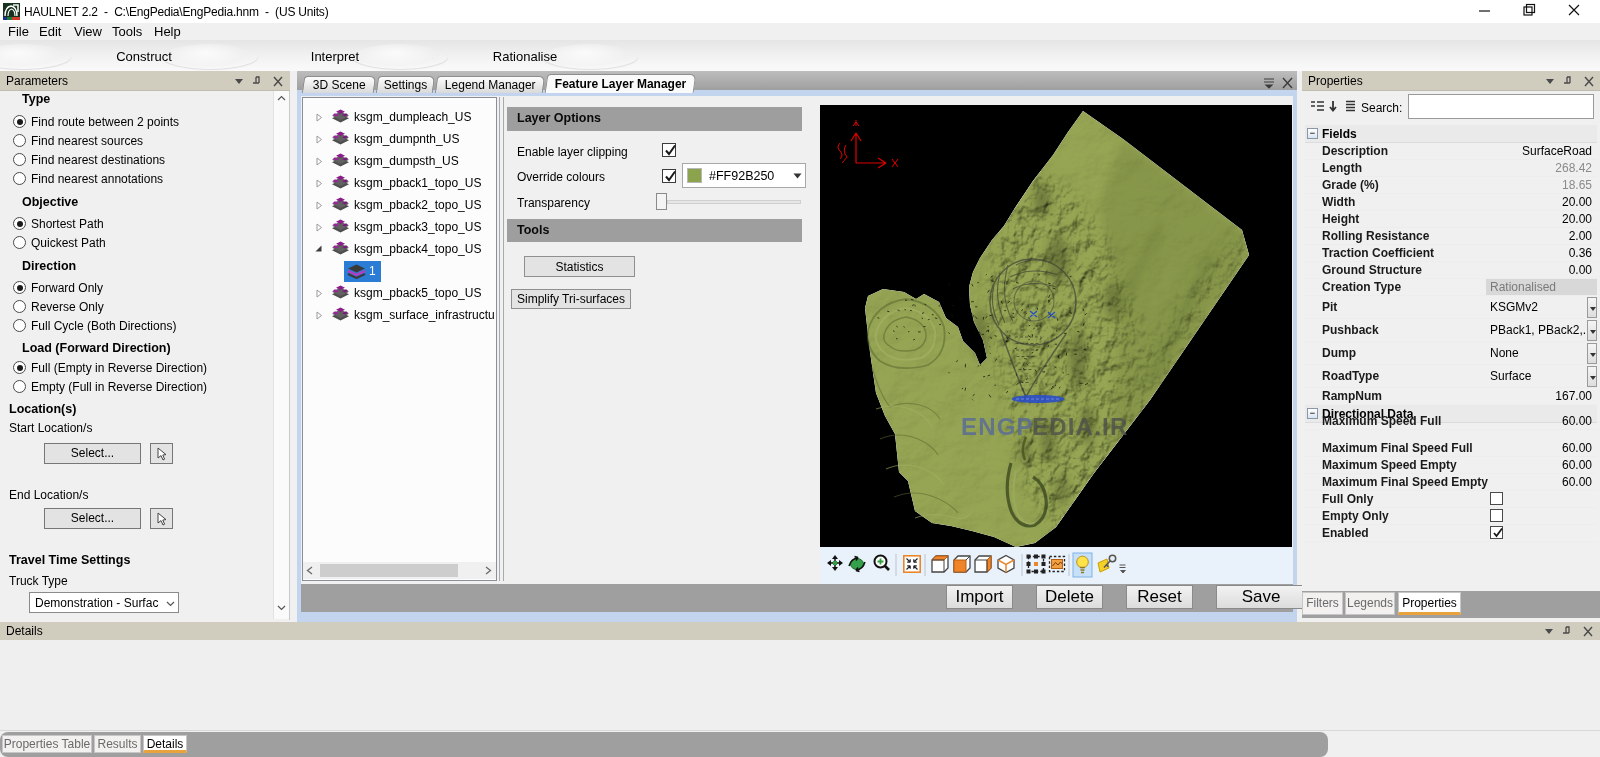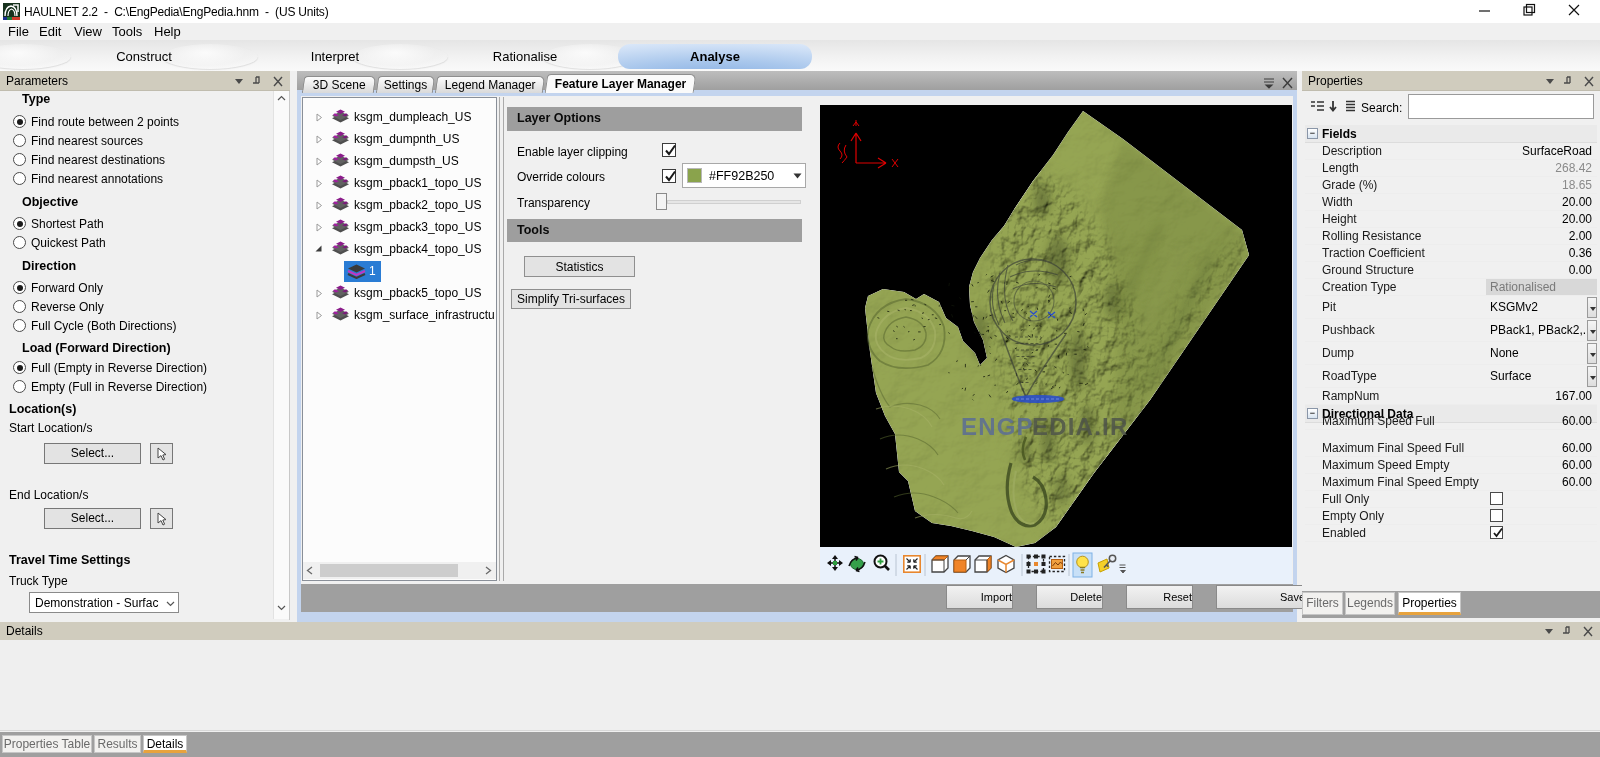--- a/index.html
+++ b/index.html
@@ -20,21 +20,21 @@
   font-weight:bold; }
 .rib-sep { position:absolute; top:4px; width:96px; height:25px; border-radius:50%;
   background:radial-gradient(ellipse at 45% 35%, rgba(255,255,255,.75), rgba(238,238,238,.3) 55%, rgba(210,210,210,0) 72%);
   box-shadow:0 1px 1px rgba(175,175,175,.35); }
 
 .phead { position:absolute; height:20px; background:#d0ccbe; border-bottom:1px solid #c0bcae; }
 .phead .t { position:absolute; left:6px; top:3px; font-size:12px; }
 .phicons { position:absolute; top:4px; color:#4a4a4a; }
 .grayhead { position:absolute; background:#9e9e9e; color:#0a0a0a; font-weight:bold; font-size:12.5px; }
 .btn { position:absolute; background:#e3e3e3; border:1px solid #777; text-align:center; font-size:12px; }
-.btn2 { position:absolute; background:linear-gradient(#f2f2f2,#dcdcdc); border:1px solid #8a8a8a; text-align:right; font-size:11px; }
+.btn2 { position:absolute; background:linear-gradient(#f2f2f2,#dcdcdc); border:1px solid #8a8a8a; text-align:center; font-size:17px; }
 
 #lpanel { left:0; top:71px; width:290px; height:549px; background:#f0f0f0; border-right:1px solid #c8c8c8; }
 .sect { position:absolute; left:22px; font-weight:bold; font-size:12.5px; white-space:nowrap; }
 .radio { position:absolute; left:13px; width:13px; height:13px; border:1px solid #4a4a4a; border-radius:50%; background:#fff; }
 .radio.sel::after { content:""; position:absolute; left:2.5px; top:2.5px; width:6px; height:6px; background:#1a1a1a; border-radius:50%; }
 .rlabel { position:absolute; left:31px; font-size:12px; white-space:nowrap; }
 .slabel { position:absolute; left:9px; font-size:12px; white-space:nowrap; }
 
 .vsb { position:absolute; background:#fafafa; border-left:1px solid #e2e2e2; }
 
@@ -52,33 +52,33 @@
 
 .olabel { position:absolute; left:517px; font-size:12px; white-space:nowrap; }
 .cbox { position:absolute; width:14px; height:14px; background:#fff; border:1.6px solid #3c3c3c; }
 
 #viewport { left:820px; top:105px; width:472px; height:442px; background:#000; }
 #vtoolbar { left:820px; top:547px; width:472px; height:37px; background:#e9f1fb; }
 #graybar { left:301px; top:584px; width:992px; height:28px; background:#9f9f9f; }
 
 #rpanel { left:1302px; top:71px; width:298px; height:551px; background:#f0f0f0; }
 .prow { position:absolute; left:1305px; width:292px; border-bottom:1px solid #ededed; }
-.plab { position:absolute; left:17px; top:1px; font-size:12px; color:#1a1a1a; white-space:nowrap; }
+.plab { position:absolute; left:17px; top:1px; font-size:12px; color:#1a1a1a; white-space:nowrap;font-weight:bold; }
 .pval { position:absolute; right:5px; top:1px; font-size:12px; text-align:right; }
 .pgroup { position:absolute; left:1305px; width:292px; height:18px; background:#eaeaea; border-bottom:1px solid #dcdcdc; font-weight:bold; font-size:12px; }
 .minusbox { position:absolute; left:2px; top:3px; width:11px; height:11px; background:linear-gradient(#fff,#d8e4f0); border:1px solid #8a96a8; font-size:9px; line-height:9px; text-align:center; color:#333; }
 
 .btab { position:absolute; background:#f2f1ef; border:1px solid #c6c6c6; color:#6a6a6a; font-size:12px; text-align:center; }
 .btab.active { background:#fff; color:#000; border-bottom:3px solid #e8a33d; }
 .cdrop { position:absolute; right:0; top:1px; width:10px; height:21px; background:linear-gradient(#f5f5f5,#ddd); border:1px solid #9a9a9a; }
 .cdrop::after { content:""; position:absolute; left:2px; top:9px; border:3px solid transparent; border-top:4px solid #333; }
 
 #detailshead { left:0; top:622px; width:1600px; height:18px; background:#d0ccbe; }
 #detailsbody { left:0; top:640px; width:1600px; height:91px; background:#efefef; border-bottom:1px solid #d8d8d8; }
-#bottombar { left:0; top:732px; width:1600px; height:25px; background:#9f9f9f; }
+#bottombar { left:0; top:732px; width:1328px; height:25px; background:#9f9f9f;border-radius:8px; }
 </style>
 </head>
 <body>
 
 <div class="abs" id="titlebar">
   <svg class="abs" style="left:3px;top:3px" width="17" height="17" viewBox="0 0 17 17">
     <rect x="0" y="0" width="17" height="17" fill="#fff"></rect>
     <rect x="0" y="0" width="17" height="14" fill="#17321e"></rect>
     <path d="M2 13 Q2 4 8 3 Q14 4 14 13" fill="none" stroke="#fff" stroke-width="1.4"></path>
     <path d="M5 13 Q5 7 8.5 6 Q12 7 12 13" fill="none" stroke="#fff" stroke-width="1.2"></path>
@@ -106,21 +106,20 @@
 </div>
 
 <div class="abs" id="ribbon">
   <div class="rib-sep" style="left:-25px"></div>
   <div class="rib-sep" style="left:162px"></div>
   <div class="rib-sep" style="left:352px"></div>
   <div class="rib-sep" style="left:542px"></div>
   <div class="rtab" style="left:49px;width:190px">Construct</div>
   <div class="rtab" style="left:240px;width:190px">Interpret</div>
   <div class="rtab" style="left:430px;width:190px">Rationalise</div>
-  <div class="rtab" id="rtab-analyse">Analyse</div>
 </div>
 
 <div class="abs" id="lpanel"></div>
 <div class="phead" style="left:0;top:71px;width:290px">
   <div class="t">Parameters</div>
   <svg class="phicons" style="left:234px" width="52" height="13" viewBox="0 0 52 13">
     <path d="M1 4 L9 4 L5 9 Z" fill="#4a4a4a"></path>
     <path d="M22 2 v6 M19 8 h6 M22 2 h3 v6" stroke="#4a4a4a" stroke-width="1.3" fill="none"></path>
     <path d="M40 2 L48 11 M48 2 L40 11" stroke="#4a4a4a" stroke-width="1.4"></path>
   </svg>

